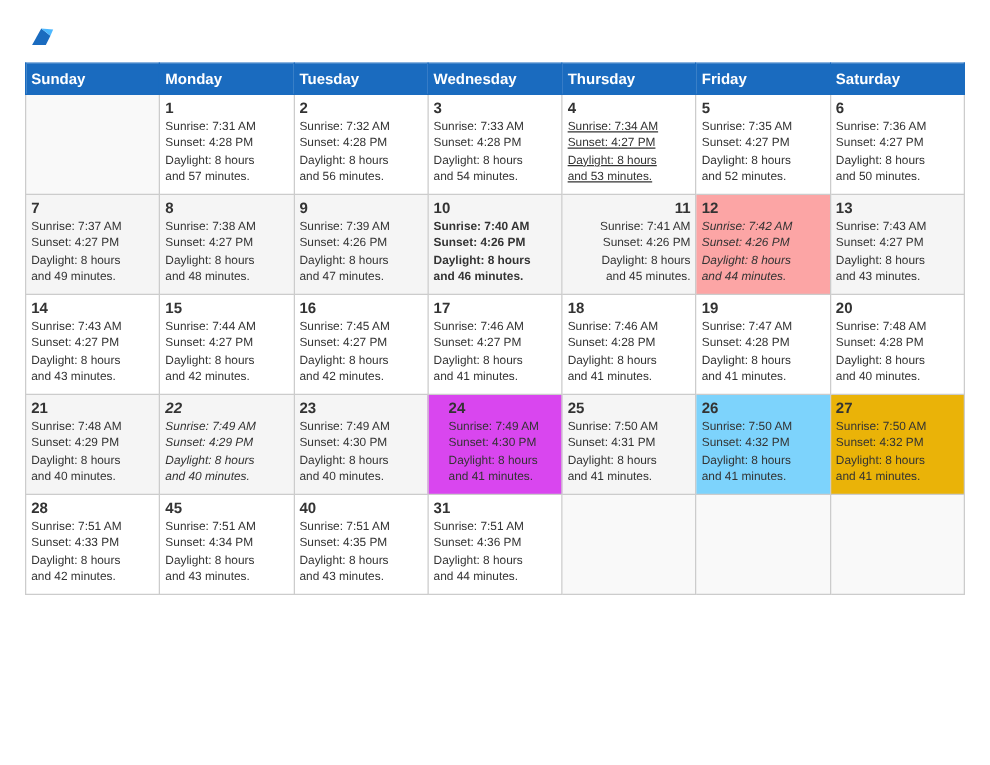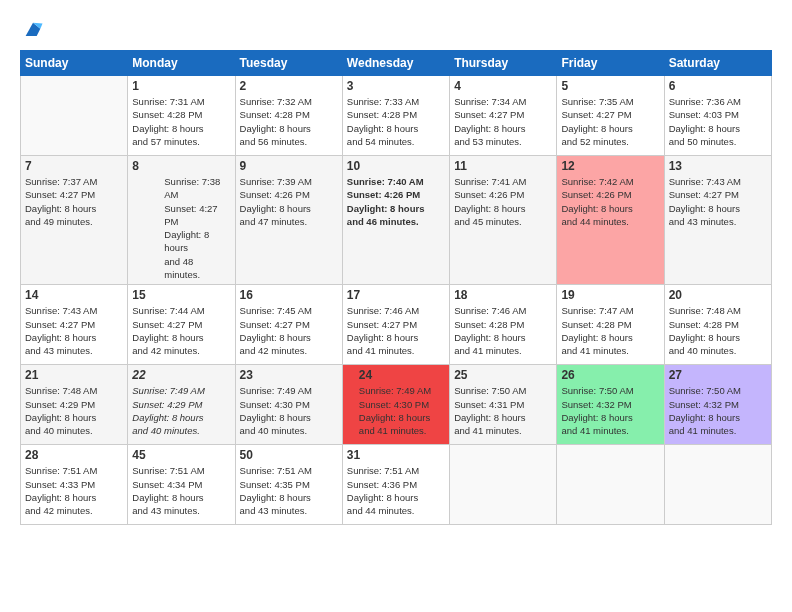--- a/index.html
+++ b/index.html
@@ -146,79 +146,79 @@
           </td>
           <td>
             <div class="day-num">3</div>
             <div class="day-info" style="white-space: pre-line;">Sunrise: 7:33 AM
 Sunset: 4:28 PM
 Daylight: 8 hours
 and 54 minutes.</div>
           </td>
           <td>
             <div class="day-num">4</div>
-            <div class="day-info" style="white-space: pre-line;">Sunrise: 7:34 AM
+            <div class="day-info" style="white-space: pre-line; text-decoration: underline;">Sunrise: 7:34 AM
 Sunset: 4:27 PM
 Daylight: 8 hours
 and 53 minutes.</div>
           </td>
           <td>
             <div class="day-num">5</div>
             <div class="day-info" style="white-space: pre-line;">Sunrise: 7:35 AM
 Sunset: 4:27 PM
 Daylight: 8 hours
 and 52 minutes.</div>
           </td>
           <td>
             <div class="day-num">6</div>
             <div class="day-info" style="white-space: pre-line;">Sunrise: 7:36 AM
-Sunset: 4:03 PM
+Sunset: 4:27 PM
 Daylight: 8 hours
 and 50 minutes.</div>
           </td>
         </tr>
         <tr>
           <td style="background: rgb(245, 245, 245);">
             <div class="day-num">7</div>
             <div class="day-info" style="white-space: pre-line;">Sunrise: 7:37 AM
 Sunset: 4:27 PM
 Daylight: 8 hours
 and 49 minutes.</div>
           </td>
           <td style="background: rgb(245, 245, 245);">
             <div class="day-num">8</div>
-            <div class="day-info" style="white-space: pre-line; margin-left: 32px;">Sunrise: 7:38 AM
+            <div class="day-info" style="white-space: pre-line;">Sunrise: 7:38 AM
 Sunset: 4:27 PM
 Daylight: 8 hours
 and 48 minutes.</div>
           </td>
           <td style="background: rgb(245, 245, 245);">
             <div class="day-num">9</div>
             <div class="day-info" style="white-space: pre-line;">Sunrise: 7:39 AM
 Sunset: 4:26 PM
 Daylight: 8 hours
 and 47 minutes.</div>
           </td>
           <td style="background: rgb(245, 245, 245);">
             <div class="day-num">10</div>
             <div class="day-info" style="white-space: pre-line; font-weight: bold;">Sunrise: 7:40 AM
 Sunset: 4:26 PM
 Daylight: 8 hours
 and 46 minutes.</div>
           </td>
-          <td style="background: rgb(245, 245, 245);">
+          <td style="background: rgb(245, 245, 245); text-align: right;">
             <div class="day-num">11</div>
             <div class="day-info" style="white-space: pre-line;">Sunrise: 7:41 AM
 Sunset: 4:26 PM
 Daylight: 8 hours
 and 45 minutes.</div>
           </td>
           <td style="background: #fca5a5;">
             <div class="day-num">12</div>
-            <div class="day-info" style="white-space: pre-line;">Sunrise: 7:42 AM
+            <div class="day-info" style="white-space: pre-line; font-style: italic;">Sunrise: 7:42 AM
 Sunset: 4:26 PM
 Daylight: 8 hours
 and 44 minutes.</div>
           </td>
           <td style="background: rgb(245, 245, 245);">
             <div class="day-num">13</div>
             <div class="day-info" style="white-space: pre-line;">Sunrise: 7:43 AM
 Sunset: 4:27 PM
 Daylight: 8 hours
 and 43 minutes.</div>
@@ -290,42 +290,42 @@
 Daylight: 8 hours
 and 40 minutes.</div>
           </td>
           <td style="background: rgb(245, 245, 245);">
             <div class="day-num">23</div>
             <div class="day-info" style="white-space: pre-line;">Sunrise: 7:49 AM
 Sunset: 4:30 PM
 Daylight: 8 hours
 and 40 minutes.</div>
           </td>
-          <td style="background: #ef4444; padding-left: 16px;">
+          <td style="background: #d946ef; padding-left: 16px;">
             <div class="day-num">24</div>
             <div class="day-info" style="white-space: pre-line;">Sunrise: 7:49 AM
 Sunset: 4:30 PM
 Daylight: 8 hours
 and 41 minutes.</div>
           </td>
           <td style="background: rgb(245, 245, 245);">
             <div class="day-num">25</div>
             <div class="day-info" style="white-space: pre-line;">Sunrise: 7:50 AM
 Sunset: 4:31 PM
 Daylight: 8 hours
 and 41 minutes.</div>
           </td>
-          <td style="background: #86efac;">
+          <td style="background: #7dd3fc;">
             <div class="day-num">26</div>
             <div class="day-info" style="white-space: pre-line;">Sunrise: 7:50 AM
 Sunset: 4:32 PM
 Daylight: 8 hours
 and 41 minutes.</div>
           </td>
-          <td style="background: #c4b5fd;">
+          <td style="background: #eab308;">
             <div class="day-num">27</div>
             <div class="day-info" style="white-space: pre-line;">Sunrise: 7:50 AM
 Sunset: 4:32 PM
 Daylight: 8 hours
 and 41 minutes.</div>
           </td>
         </tr>
         <tr>
           <td>
             <div class="day-num">28</div>
@@ -335,21 +335,21 @@
 and 42 minutes.</div>
           </td>
           <td>
             <div class="day-num">45</div>
             <div class="day-info" style="white-space: pre-line;">Sunrise: 7:51 AM
 Sunset: 4:34 PM
 Daylight: 8 hours
 and 43 minutes.</div>
           </td>
           <td>
-            <div class="day-num">50</div>
+            <div class="day-num">40</div>
             <div class="day-info" style="white-space: pre-line;">Sunrise: 7:51 AM
 Sunset: 4:35 PM
 Daylight: 8 hours
 and 43 minutes.</div>
           </td>
           <td>
             <div class="day-num">31</div>
             <div class="day-info" style="white-space: pre-line;">Sunrise: 7:51 AM
 Sunset: 4:36 PM
 Daylight: 8 hours

